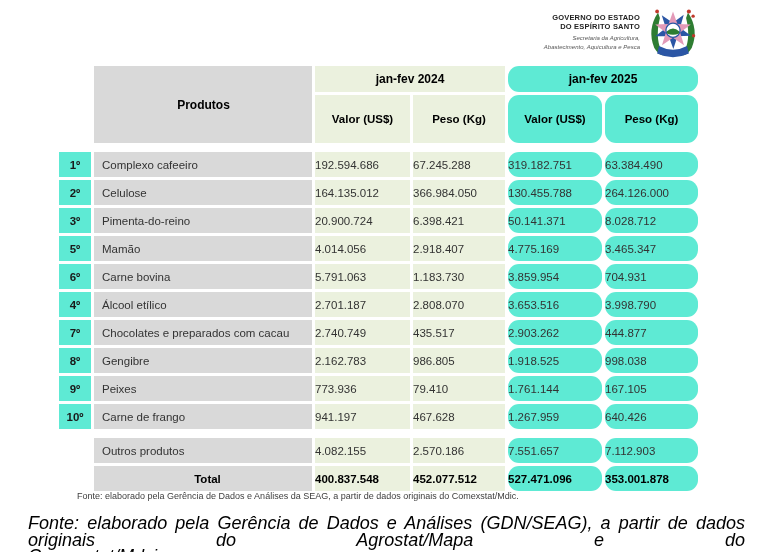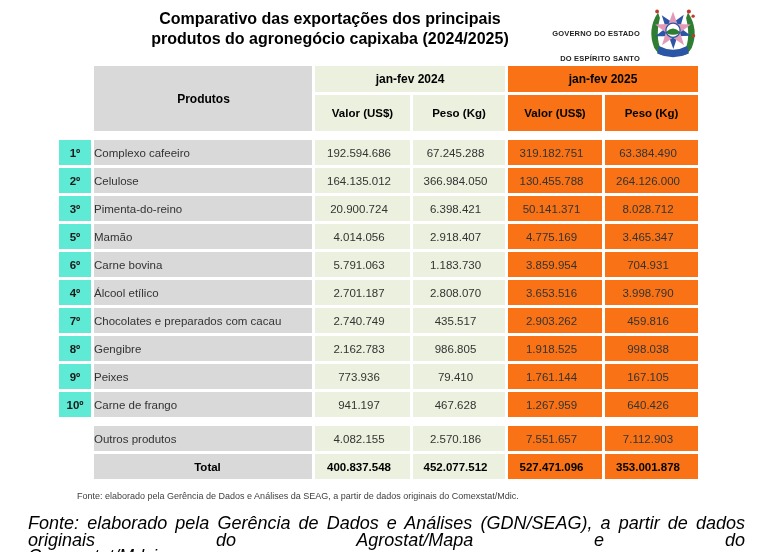--- a/index.html
+++ b/index.html
@@ -8,63 +8,59 @@
     position:relative; width:771px; height:552px; background:#ffffff;
     font-family:"Liberation Sans", sans-serif; overflow:hidden;
   }
   
   .title {
     position:absolute; left:40px; top:9px; width:580px;
     text-align:center; font-weight:bold; font-size:16px; line-height:20px; color:#000;
   }
   
   .logo-text { position:absolute; left:520px; top:13px; width:120px; text-align:right; }
-  .logo-text .gov { font-size:7.5px; font-weight:bold; color:#222; line-height:9px; letter-spacing:.2px;margin-top:16px; }
+  .logo-text .gov { font-size:7.5px; font-weight:bold; color:#222; line-height:9px; letter-spacing:.2px; }
   .logo-text .sec { font-size:6px; font-style:italic; color:#555; line-height:7.5px; margin-top:1px; }
   .logo-text .sec1 { margin-top:4px; }
   .emblem { position:absolute; left:644px; top:4px; width:58px; height:58px; }
   
   table.exports {
     position:absolute; left:56px; top:63px;
     border-collapse:separate; border-spacing:3px; table-layout:fixed;
   }
   td, th { overflow:hidden; white-space:nowrap; font-size:11.5px; }
   .c-rank { background:#5eead4; text-align:center; font-weight:bold; color:#1a1a1a; }
-  .c-prod { background:#d9d9d9; text-align:left; padding-left:0; color:#333; }
+  .c-prod { background:#d9d9d9; text-align:left; padding-left:8px; color:#333; }
   .g24 { background:#ebf1de; }
-  .g25 { background:#f97316; }
-  .num { text-align:center; padding-right:7px; color:#333; }
+  .g25 { background:#5eead4;border-radius:11px; }
+  .num { text-align:left; padding-right:7px; color:#333; }
   .blank { background:transparent; }
   thead th { font-weight:bold; color:#000; text-align:center;margin-left:20px; }
   thead .group { height:26px; font-size:12px; }
-  thead .sub { height:36px; font-size:11.5px; }
+  thead .sub { height:48px; font-size:11.5px; }
   thead .produtos-hd { text-align:center; padding-left:1px; font-size:12px; font-weight:bold; color:#000; }
   tbody td { height:25px; }
   tr.spacer td { height:3px; background:transparent; padding:0; }
   tr.total-row td { font-weight:bold; color:#000; }
   tr.total-row .c-prod { text-align:center; padding-left:9px; }
   
   .table-note {
     position:absolute; left:77px; top:491px; font-size:9px; color:#404040;
   }
   .page-note {
     position:absolute; left:28px; top:515px; width:717px;
     font-style:italic; font-size:18px; line-height:16.5px; color:#000;
   }
   .page-note .just { text-align:justify; text-align-last:justify; }
 </style>
 </head>
 <body>
 
 <div class="page">
 
-  <div class="title">
-    <div>Comparativo das exportações dos principais</div>
-    <div>produtos do agronegócio capixaba (2024/2025)</div>
-  </div>
 
   <div class="logo-text">
     <div class="gov">GOVERNO DO ESTADO</div>
     <div class="gov">DO ESPÍRITO SANTO</div>
     <div class="sec sec1">Secretaria da Agricultura,</div>
     <div class="sec">Abastecimento, Aquicultura e Pesca</div>
   </div>
 
   <div class="emblem">
     <svg viewBox="0 0 56 62" width="58" height="58" xmlns="http://www.w3.org/2000/svg">
@@ -161,21 +157,21 @@
       <td class="g24 num">2.808.070</td>
       <td class="g25 num">3.653.516</td>
       <td class="g25 num">3.998.790</td>
     </tr>
         <tr>
       <td class="c-rank">7º</td>
       <td class="c-prod">Chocolates e preparados com cacau</td>
       <td class="g24 num">2.740.749</td>
       <td class="g24 num">435.517</td>
       <td class="g25 num">2.903.262</td>
-      <td class="g25 num">459.816</td>
+      <td class="g25 num">444.877</td>
     </tr>
         <tr>
       <td class="c-rank">8º</td>
       <td class="c-prod">Gengibre</td>
       <td class="g24 num">2.162.783</td>
       <td class="g24 num">986.805</td>
       <td class="g25 num">1.918.525</td>
       <td class="g25 num">998.038</td>
     </tr>
         <tr>

